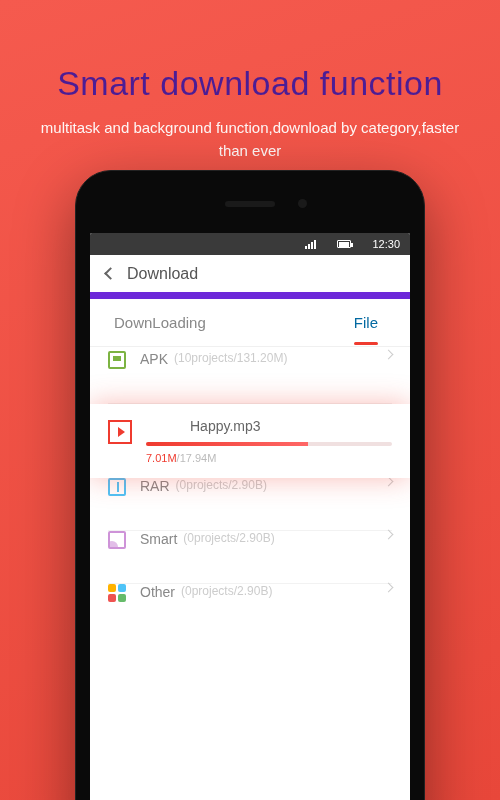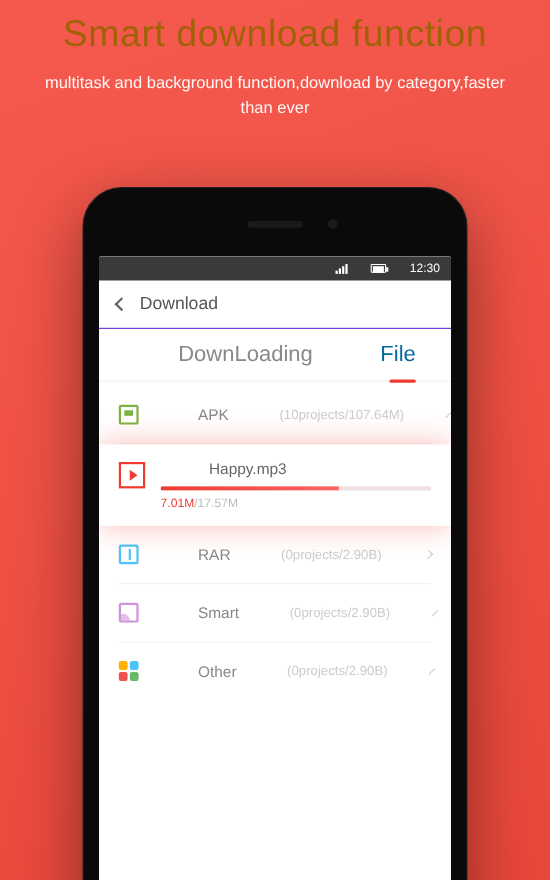--- a/index.html
+++ b/index.html
@@ -5,26 +5,27 @@
 * { margin: 0; padding: 0; box-sizing: border-box; }
 body {
   width: 500px;
   height: 800px;
   background: linear-gradient(160deg, #f55a4e 0%, #e8473a 100%);
   font-family: -apple-system, "Helvetica Neue", Arial, sans-serif;
   overflow: hidden;
   position: relative;
 }
 .promo-title {
-  color: #a16207;
+  color: #4c1d95;
   font-size: 34px;
   font-weight: 300;
   text-align: center;
-  padding-top: 12px;
+  padding-top: 28px;
   letter-spacing: 0.5px;
+  margin-top: 36px;
 }
 .promo-sub {
   color: #fff;
   font-size: 15px;
   font-weight: 300;
   text-align: center;
   padding: 14px 30px 0;
   line-height: 1.5;
   opacity: 0.95;
 }
@@ -80,21 +81,21 @@
 }
 .status-time {
   color: #fff;
   font-size: 11px;
 }
 .app-header {
   height: 44px;
   display: flex;
   align-items: center;
   padding: 0 16px;
-  border-bottom: 1px solid #6d28d9;
+  border-bottom: 7px solid #6d28d9;
 }
 .back-arrow {
   display: inline-block;
   width: 9px;
   height: 9px;
   border-left: 2px solid #666;
   border-bottom: 2px solid #666;
   transform: rotate(45deg);
   margin-right: 12px;
 }
@@ -106,23 +107,22 @@
   display: flex;
   height: 48px;
   align-items: center;
   padding: 0 24px;
   border-bottom: 1px solid #f0f0f0;
 }
 .tab {
   flex: 1;
   text-align: left;
   color: #888;
-  font-size: 20px;
+  font-size: 15px;
   position: relative;
-  margin-left: 48px;
 }
 .tab.active {
   text-align: right;
   color: #0369a1;
   padding-right: 8px;
 }
 .tab.active::after {
   content: "";
   position: absolute;
   bottom: -14px;
@@ -130,25 +130,24 @@
   width: 24px;
   height: 3px;
   background: #ef3b2f;
   border-radius: 2px;
 }
 .list {
   padding-top: 4px;
 }
 .row {
   display: flex;
-  align-items: center;
+  align-items: flex-start;
   height: 52px;
   padding: 0 18px;
   position: relative;
-  gap: 40px;
 }
 .row .file-icon {
   width: 18px;
   height: 18px;
   margin-right: 14px;
   flex-shrink: 0;
 }
 .row .label {
   color: #888;
   font-size: 14px;
@@ -277,34 +276,34 @@
     <div class="tabs">
       <div class="tab">DownLoading</div>
       <div class="tab active">File</div>
     </div>
 
     <div class="list">
 
       <div class="row">
         <div class="file-icon ic-apk"></div>
         <span class="label">APK</span>
-        <span class="meta">(10projects/107.64M)</span>
+        <span class="meta">(10projects/131.20M)</span>
         <span class="chev"></span>
       </div>
       <div class="divider"></div>
 
       <div class="active-download">
         <div class="play-icon"></div>
         <div class="dl-info">
           <div class="dl-name">Happy.mp3</div>
           <div class="progress-track">
             <div class="progress-fill"></div>
           </div>
           <div class="dl-size">
-            <span class="done">7.01M</span><span class="total">/</span><span class="total">17.57M</span>
+            <span class="done">7.01M</span><span class="total">/</span><span class="total">17.94M</span>
           </div>
         </div>
       </div>
 
       <div class="row">
         <div class="file-icon ic-rar"></div>
         <span class="label">RAR</span>
         <span class="meta">(0projects/2.90B)</span>
         <span class="chev"></span>
       </div>

